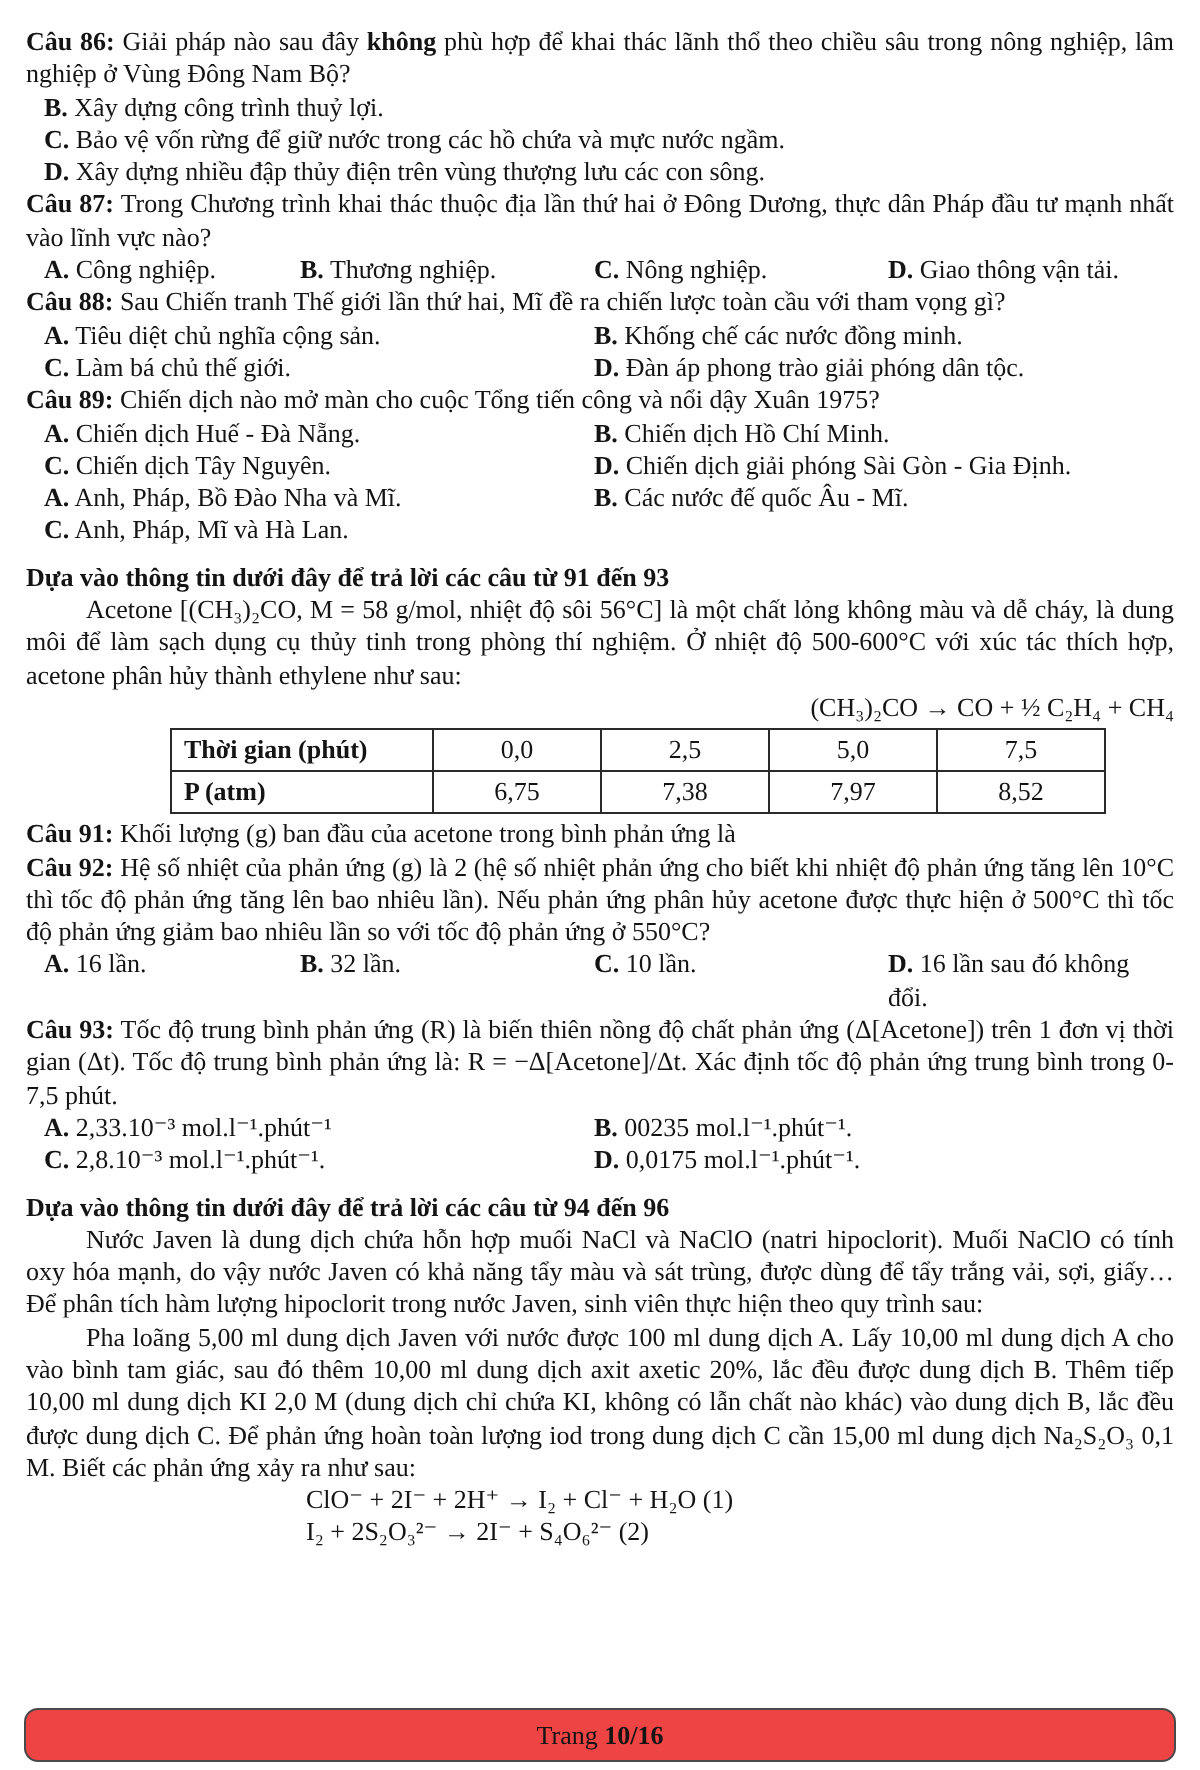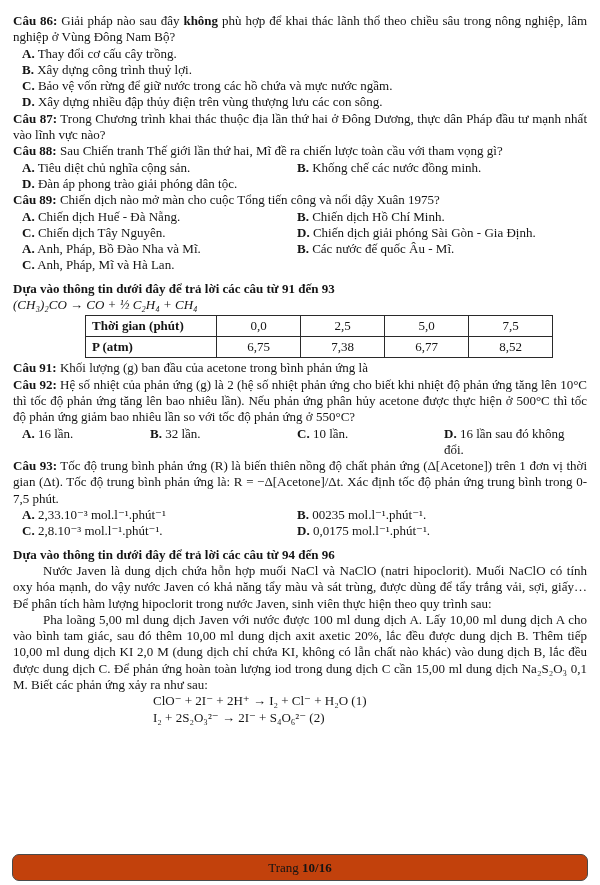--- a/index.html
+++ b/index.html
@@ -14,62 +14,68 @@
   p { margin:0; }
   .stem { text-align:justify; }
   .qlabel { font-weight:bold; }
   .optblock { padding-left:9px; }
   .opt { text-align:left; }
   .opt .letter { font-weight:bold; }
   .opts4 { display:grid; grid-template-columns:128px 147px 147px auto; padding-left:9px; }
   .opts2 { display:grid; grid-template-columns:275px auto; padding-left:9px; }
   .sec-head { font-weight:bold; margin-top:7px; }
   .para { text-align:justify; text-indent:30px; }
-  .equation { text-align:left;font-style:italic; }
+  .equation { text-align:right; }
   .eqblock { margin-left:140px; }
   .ptable { border-collapse:collapse; margin:2px 0 2px 72px;border-radius:14px; }
   .ptable td { border:1px solid #2a2a2a; height:20px; padding:0 6px; text-align:center; }
   .ptable td.lbl { font-weight:bold; text-align:left; width:118px; }
   .ptable td.val { width:71px; }
   .footer {
     position:absolute; left:12px; right:12px; top:854px; height:25px;
-    background:#c2410c; border:1.5px solid #4a4a4a; border-radius:7px;
+    background:#ef4444; border:1.5px solid #4a4a4a; border-radius:7px;
     text-align:center; line-height:25px;
   }
   .footer b { font-weight:bold; }
 </style>
 </head>
 <body>
 
 <div class="page">
 
   <div>
     <p class="stem"><b class="qlabel">Câu 86:</b>
       <span>Giải pháp nào sau đây</span>
       <b>không</b>
       <span>phù hợp để khai thác lãnh thổ theo chiều sâu trong nông nghiệp, lâm nghiệp ở Vùng Đông Nam Bộ?</span></p>
     <div class="optblock">
-      <p class="opt"><b class="letter">A.</b> <span>Thay đổi cơ cấu cây trồng.</span></p>
       <p class="opt"><b class="letter">B.</b> <span>Xây dựng công trình thuỷ lợi.</span></p>
       <p class="opt"><b class="letter">C.</b> <span>Bảo vệ vốn rừng để giữ nước trong các hồ chứa và mực nước ngầm.</span></p>
       <p class="opt"><b class="letter">D.</b> <span>Xây dựng nhiều đập thủy điện trên vùng thượng lưu các con sông.</span></p>
     </div>
   </div>
 
   <div>
     <p class="stem"><b class="qlabel">Câu 87:</b>
       <span>Trong Chương trình khai thác thuộc địa lần thứ hai ở Đông Dương, thực dân Pháp đầu tư mạnh nhất vào lĩnh vực nào?</span></p>
+    <div class="opts4">
+      <p class="opt"><b class="letter">A.</b> <span>Công nghiệp.</span></p>
+      <p class="opt"><b class="letter">B.</b> <span>Thương nghiệp.</span></p>
+      <p class="opt"><b class="letter">C.</b> <span>Nông nghiệp.</span></p>
+      <p class="opt"><b class="letter">D.</b> <span>Giao thông vận tải.</span></p>
+    </div>
   </div>
 
   <div>
     <p class="stem"><b class="qlabel">Câu 88:</b>
       <span>Sau Chiến tranh Thế giới lần thứ hai, Mĩ đề ra chiến lược toàn cầu với tham vọng gì?</span></p>
     <div class="opts2">
       <p class="opt"><b class="letter">A.</b> <span>Tiêu diệt chủ nghĩa cộng sản.</span></p>
       <p class="opt"><b class="letter">B.</b> <span>Khống chế các nước đồng minh.</span></p>
+      <p class="opt"><b class="letter">C.</b> <span>Làm bá chủ thế giới.</span></p>
       <p class="opt"><b class="letter">D.</b> <span>Đàn áp phong trào giải phóng dân tộc.</span></p>
     </div>
   </div>
 
   <div>
     <p class="stem"><b class="qlabel">Câu 89:</b>
       <span>Chiến dịch nào mở màn cho cuộc Tổng tiến công và nổi dậy Xuân 1975?</span></p>
     <div class="opts2">
       <p class="opt"><b class="letter">A.</b> <span>Chiến dịch Huế - Đà Nẵng.</span></p>
       <p class="opt"><b class="letter">B.</b> <span>Chiến dịch Hồ Chí Minh.</span></p>
@@ -80,36 +86,37 @@
 
   <div>
     <div class="opts2">
       <p class="opt"><b class="letter">A.</b> <span>Anh, Pháp, Bồ Đào Nha và Mĩ.</span></p>
       <p class="opt"><b class="letter">B.</b> <span>Các nước đế quốc Âu - Mĩ.</span></p>
       <p class="opt"><b class="letter">C.</b> <span>Anh, Pháp, Mĩ và Hà Lan.</span></p>
     </div>
   </div>
 
   <p class="sec-head">Dựa vào thông tin dưới đây để trả lời các câu từ 91 đến 93</p>
+  <p class="para">Acetone [(CH₃)₂CO, M = 58 g/mol, nhiệt độ sôi 56°C] là một chất lỏng không màu và dễ cháy, là dung môi để làm sạch dụng cụ thủy tinh trong phòng thí nghiệm. Ở nhiệt độ 500-600°C với xúc tác thích hợp, acetone phân hủy thành ethylene như sau:</p>
   <p class="equation">(CH₃)₂CO → CO + ½ C₂H₄ + CH₄</p>
 
   <table class="ptable">
     <tbody>
         <tr>
       <td class="lbl">Thời gian (phút)</td>
       <td class="val">0,0</td>
       <td class="val">2,5</td>
       <td class="val">5,0</td>
       <td class="val">7,5</td>
     </tr>
     <tr>
       <td class="lbl">P (atm)</td>
       <td class="val">6,75</td>
       <td class="val">7,38</td>
-      <td class="val">6,77</td>
+      <td class="val">7,97</td>
       <td class="val">8,52</td>
     </tr>
   </tbody>
     </table>
 
   <div>
     <p class="stem"><b class="qlabel">Câu 91:</b>
       <span>Khối lượng (g) ban đầu của acetone trong bình phản ứng là</span></p>
   </div>
 

